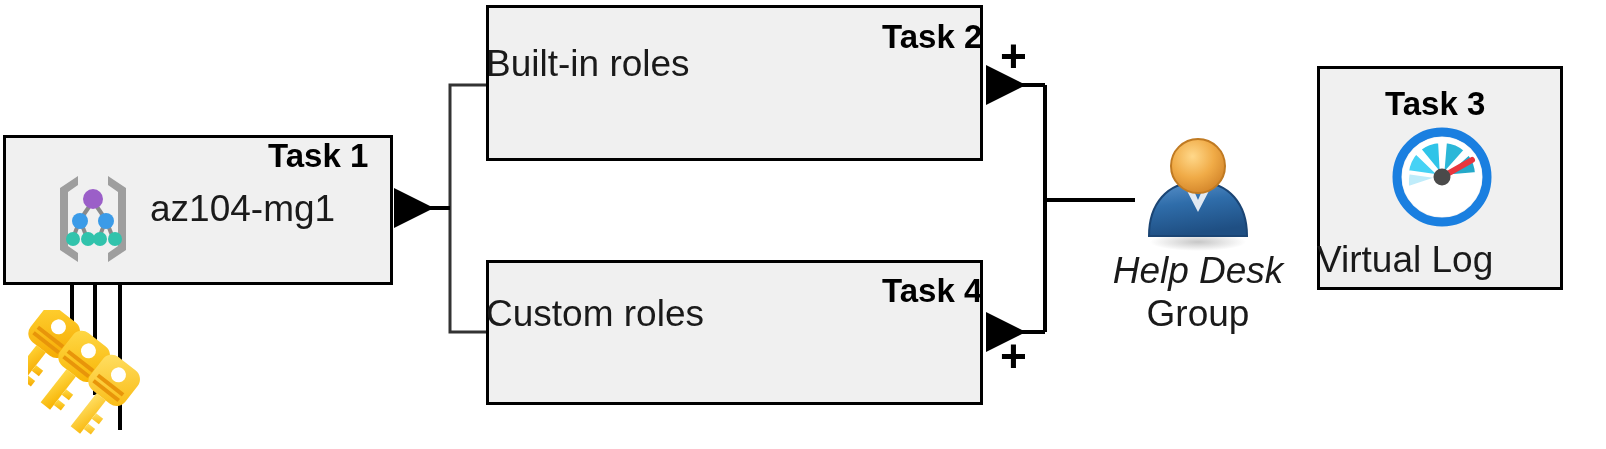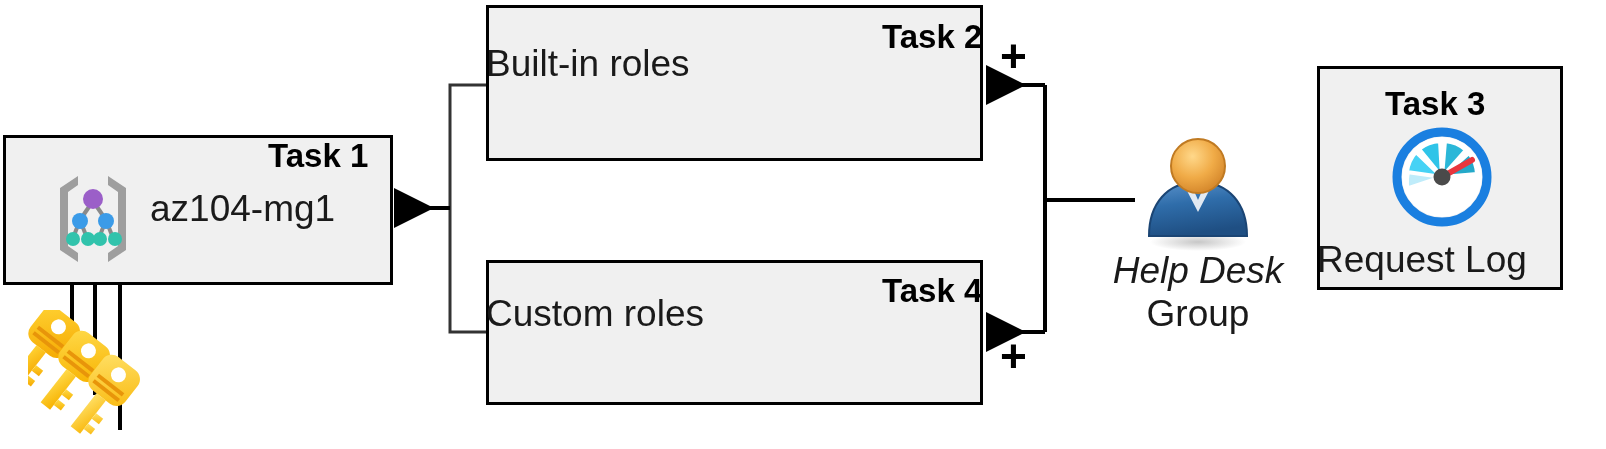--- a/index.html
+++ b/index.html
@@ -125,21 +125,21 @@
       <path d="M50,50 L17.5,66 A36,36 0 0 1 16,48 Z" transform="rotate(8 50 50)" fill="#BFECFA"></path>
       <path d="M50,50 L15,45 A36,36 0 0 1 24,25 Z" fill="#46D2F5"></path>
       <path d="M50,50 L27,22 A36,36 0 0 1 48,14 Z" fill="#2FC4E8"></path>
       <path d="M50,50 L53,14 A36,36 0 0 1 74,23 Z" fill="#2BB7D8"></path>
       <path d="M50,50 L77,26 A36,36 0 0 1 85,47 Z" fill="#24A9C9"></path>
     </g>
     <line x1="50" y1="50" x2="80" y2="33" stroke="#E8363D" stroke-width="6" stroke-linecap="round"></line>
     <circle cx="50" cy="50" r="8.5" fill="#4A4A4A"></circle>
   </svg>
 
-  <div class="boxtext" style="left:1317px;top:238px;width:246px;">Request Log</div>
+  <div class="boxtext" style="left:1317px;top:238px;width:246px;">Virtual Log</div>
 
   <svg style="position:absolute;left:28px;top:310px;width:145px;height:139px;" viewBox="0 0 145 139">
     <defs>
       <linearGradient id="keyG1" x1="0" y1="0" x2="1" y2="1">
         <stop offset="0%" stop-color="#FFD233"></stop>
         <stop offset="100%" stop-color="#F5A800"></stop>
       </linearGradient>
       <linearGradient id="keyG2" x1="0" y1="0" x2="1" y2="1">
         <stop offset="0%" stop-color="#FFDA4A"></stop>
         <stop offset="100%" stop-color="#F7B200"></stop>

